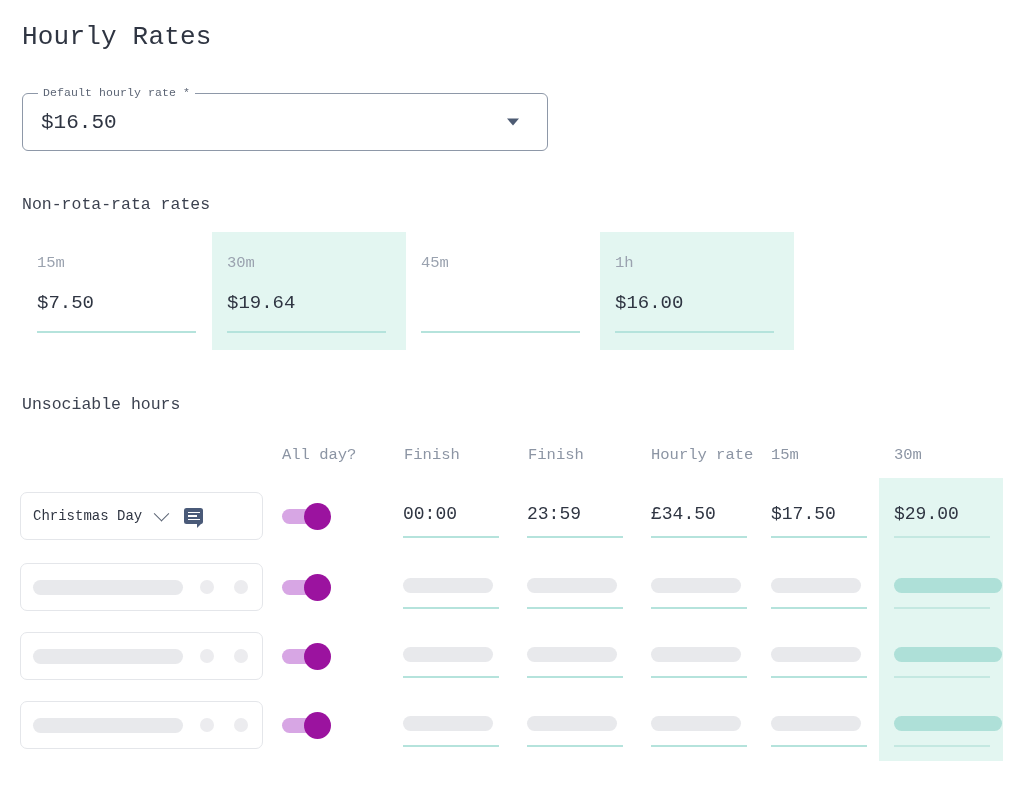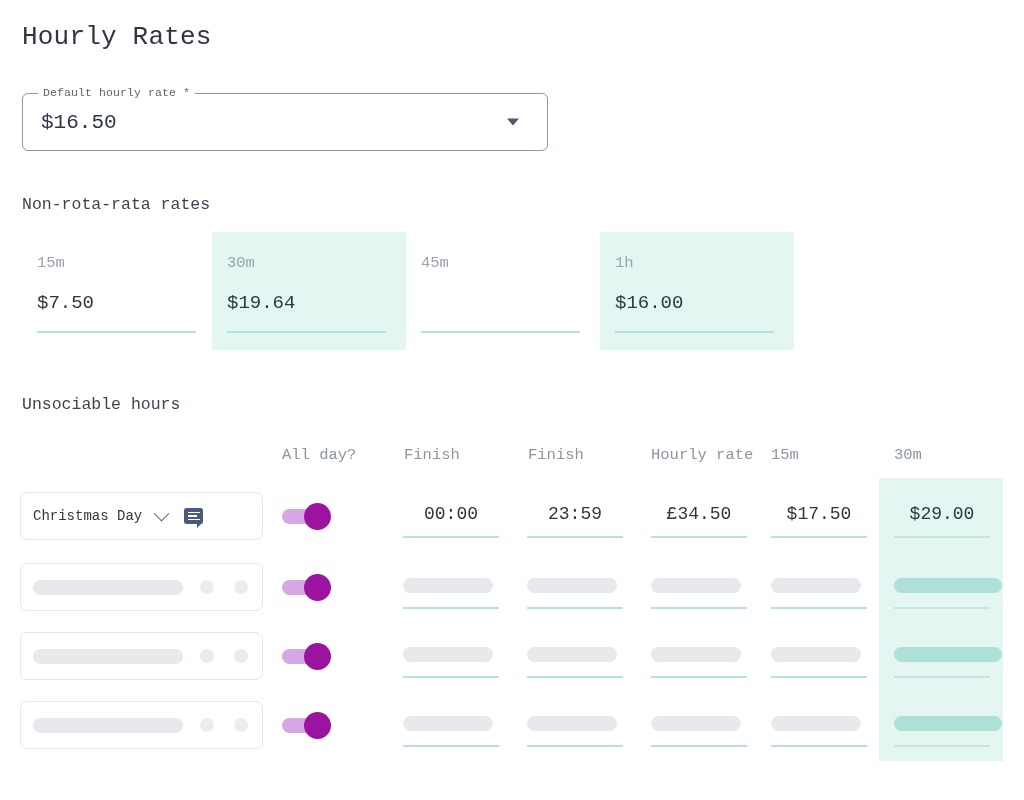--- a/index.html
+++ b/index.html
@@ -151,21 +151,21 @@
     width: 40px; height: 15px; border-radius: 8px;
     background: #d7a6e4;
   }
   .toggle .knob {
     position: absolute; left: 22px; top: -2px;
     width: 27px; height: 27px; border-radius: 50%;
     background: #9b139f;
   }
 
   
-  .cell { position: absolute; width: 96px; text-align: center; }
+  .cell { position: absolute; width: 96px; }
   .cell .cv { font-size: 18px; color: #2f3542; }
   .cell .cu {
     position: absolute; left: 0; top: 32px;
     width: 96px; height: 1.5px; background: #b5e3dc;
   }
 
   .cell .sk-val {
     height: 15px; border-radius: 8px; background: #e8e9ec;
     width: 90px; margin-top: 3px;
   }

